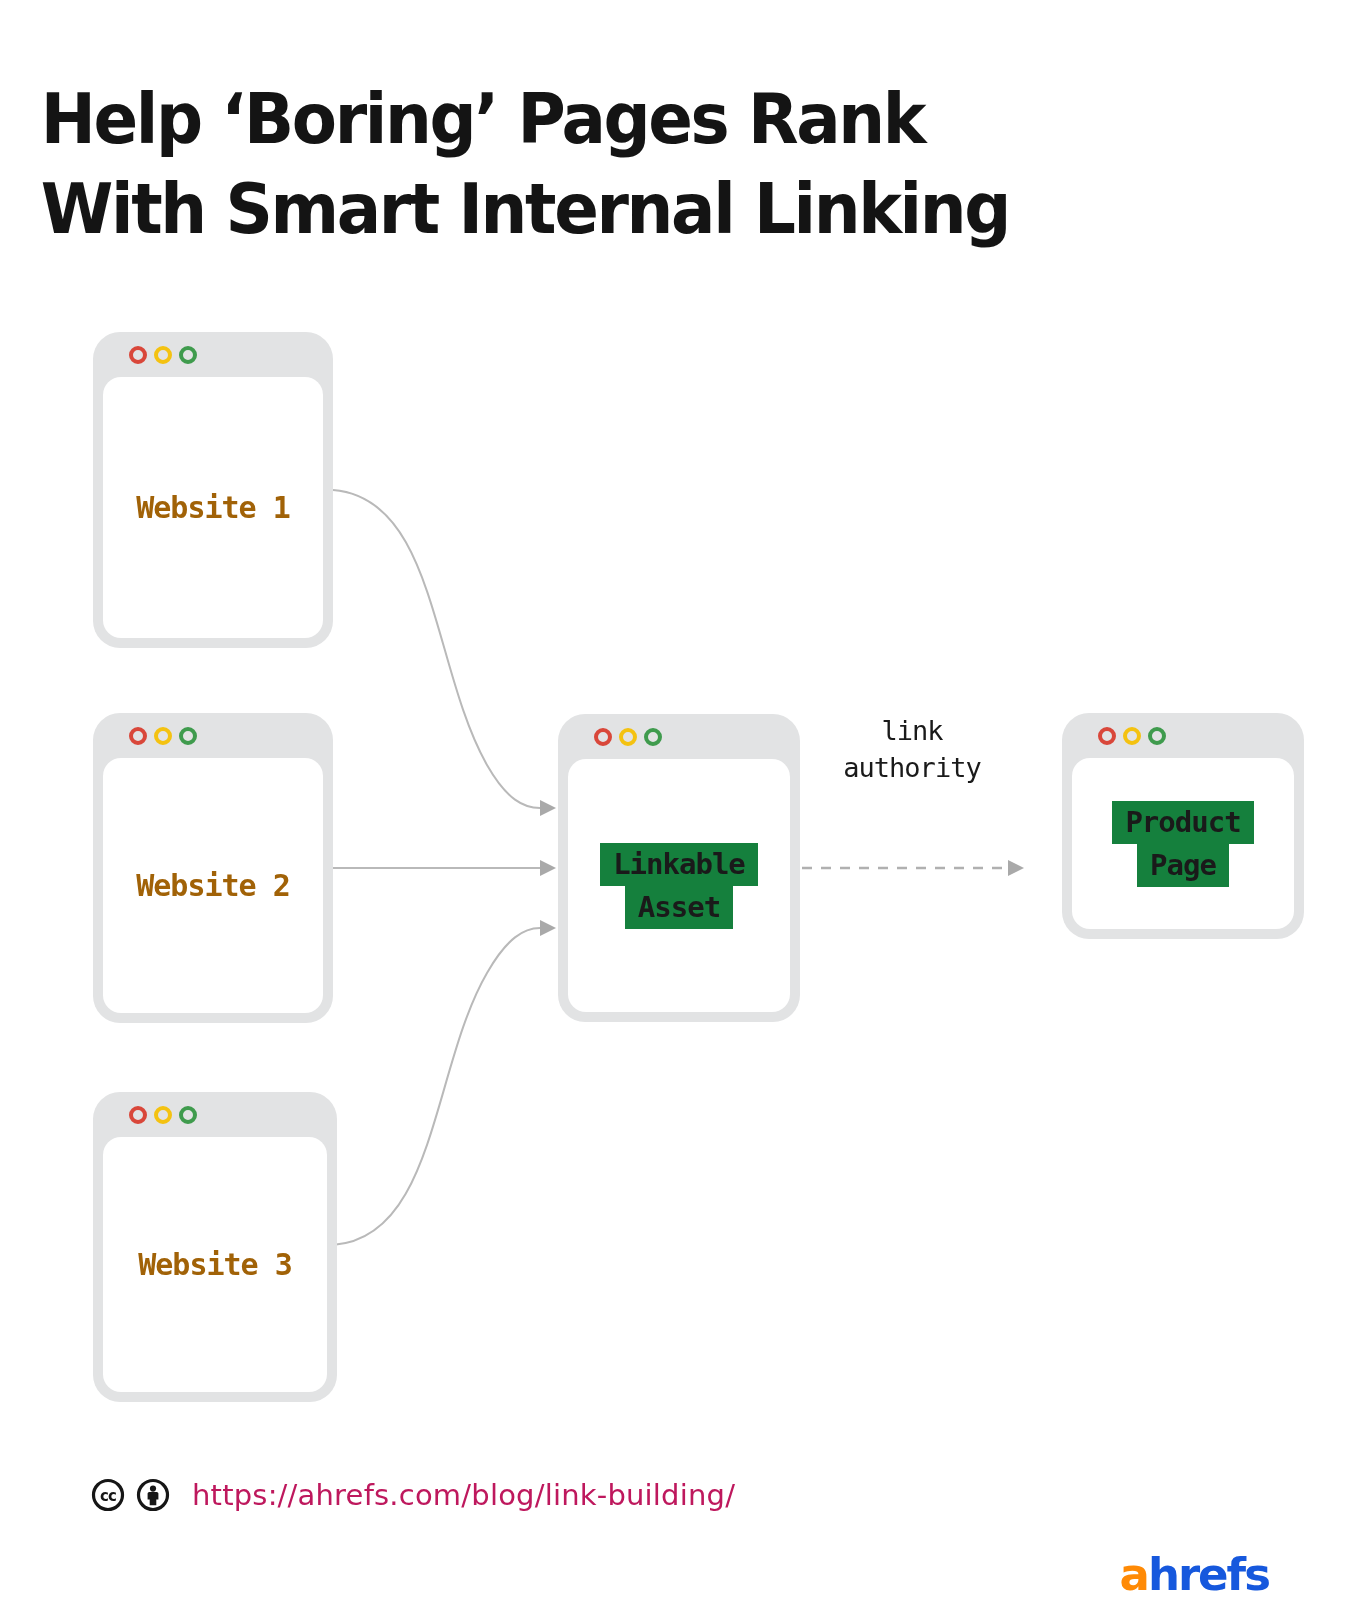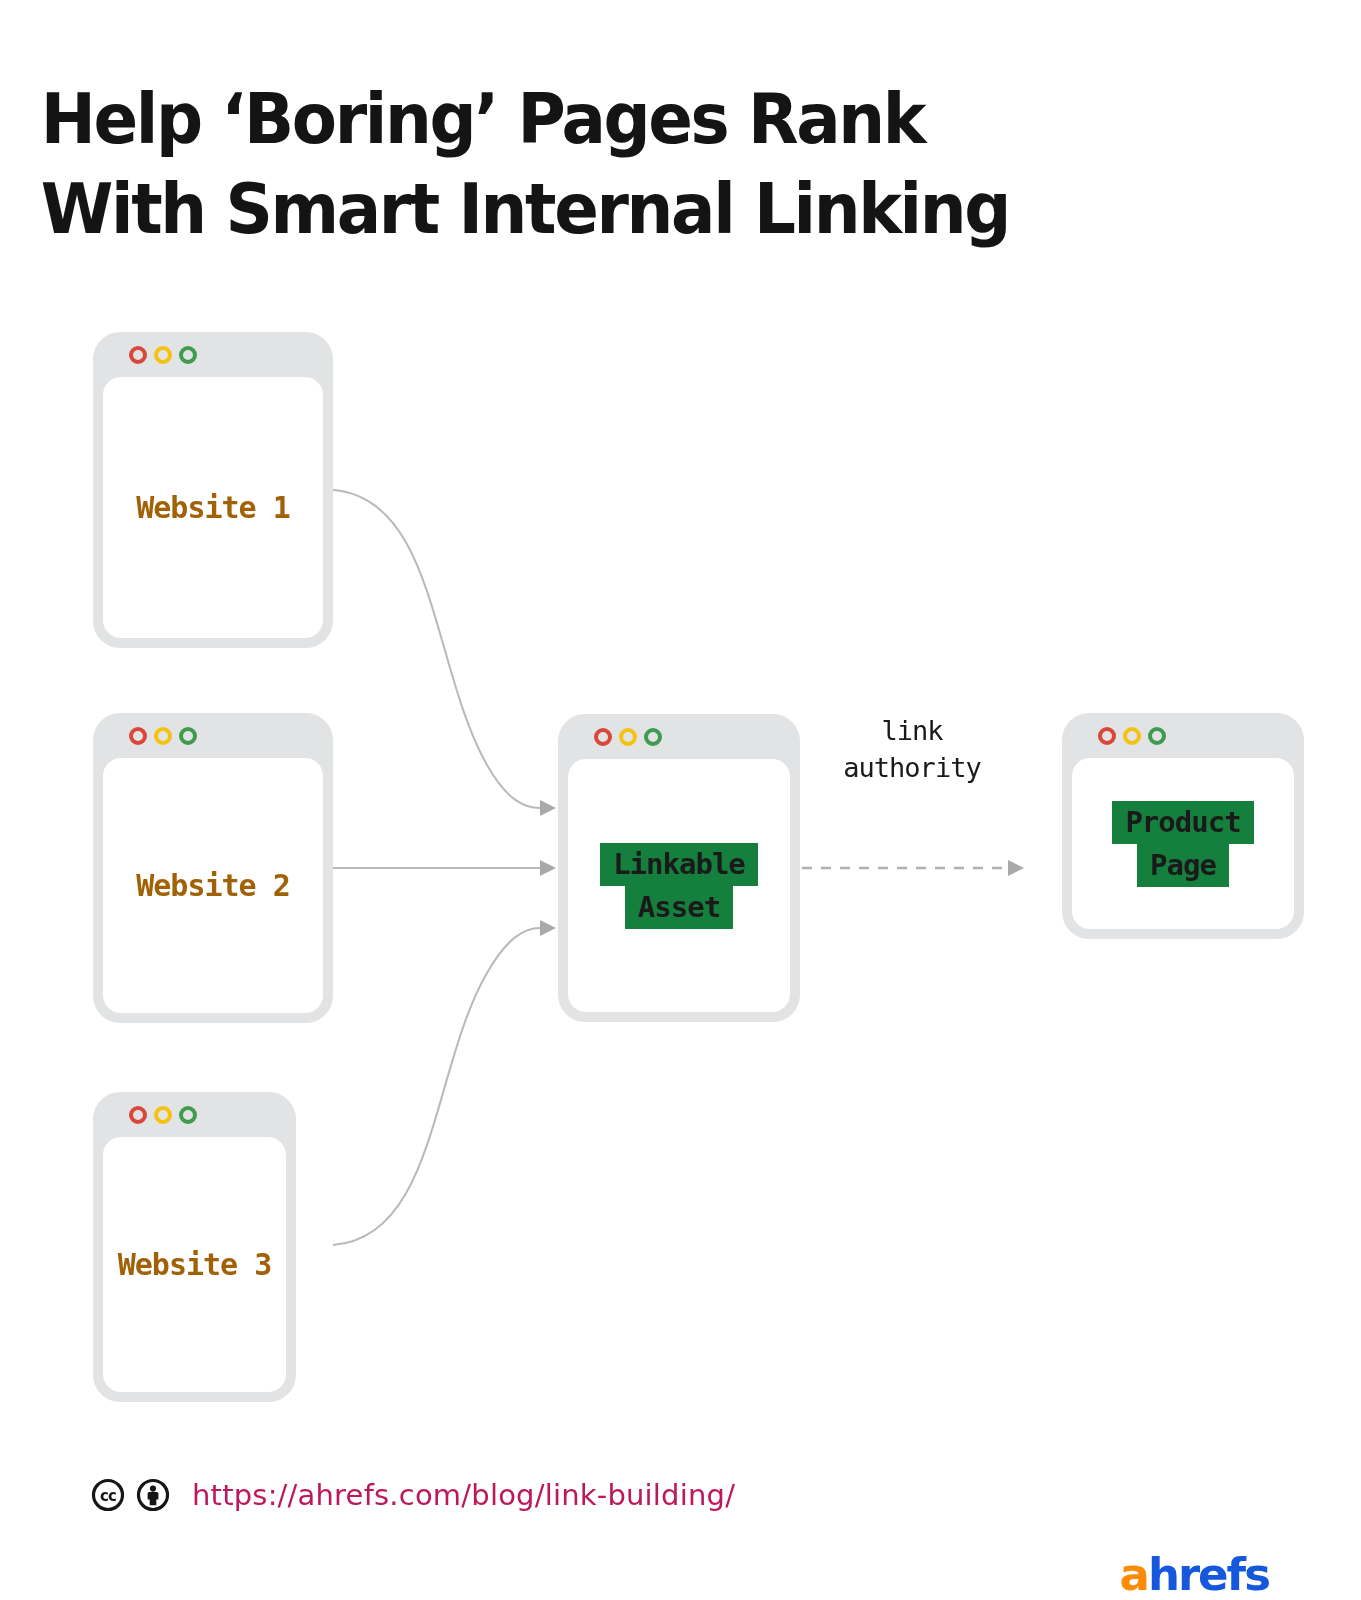--- a/index.html
+++ b/index.html
@@ -113,21 +113,21 @@
     <div class="dots">
       <span class="dot dot-red"></span>
       <span class="dot dot-yellow"></span>
       <span class="dot dot-green"></span>
     </div>
     <div class="win-content">
       <span class="win-label">Website 2</span>
     </div>
   </div>
 
-  <div class="window" style="left:93px; top:1092px; width:203px; height:310px;">
+  <div class="window" style="left:93px; top:1092px; width:244px; height:310px;">
     <div class="dots">
       <span class="dot dot-red"></span>
       <span class="dot dot-yellow"></span>
       <span class="dot dot-green"></span>
     </div>
     <div class="win-content">
       <span class="win-label">Website 3</span>
     </div>
   </div>
 

